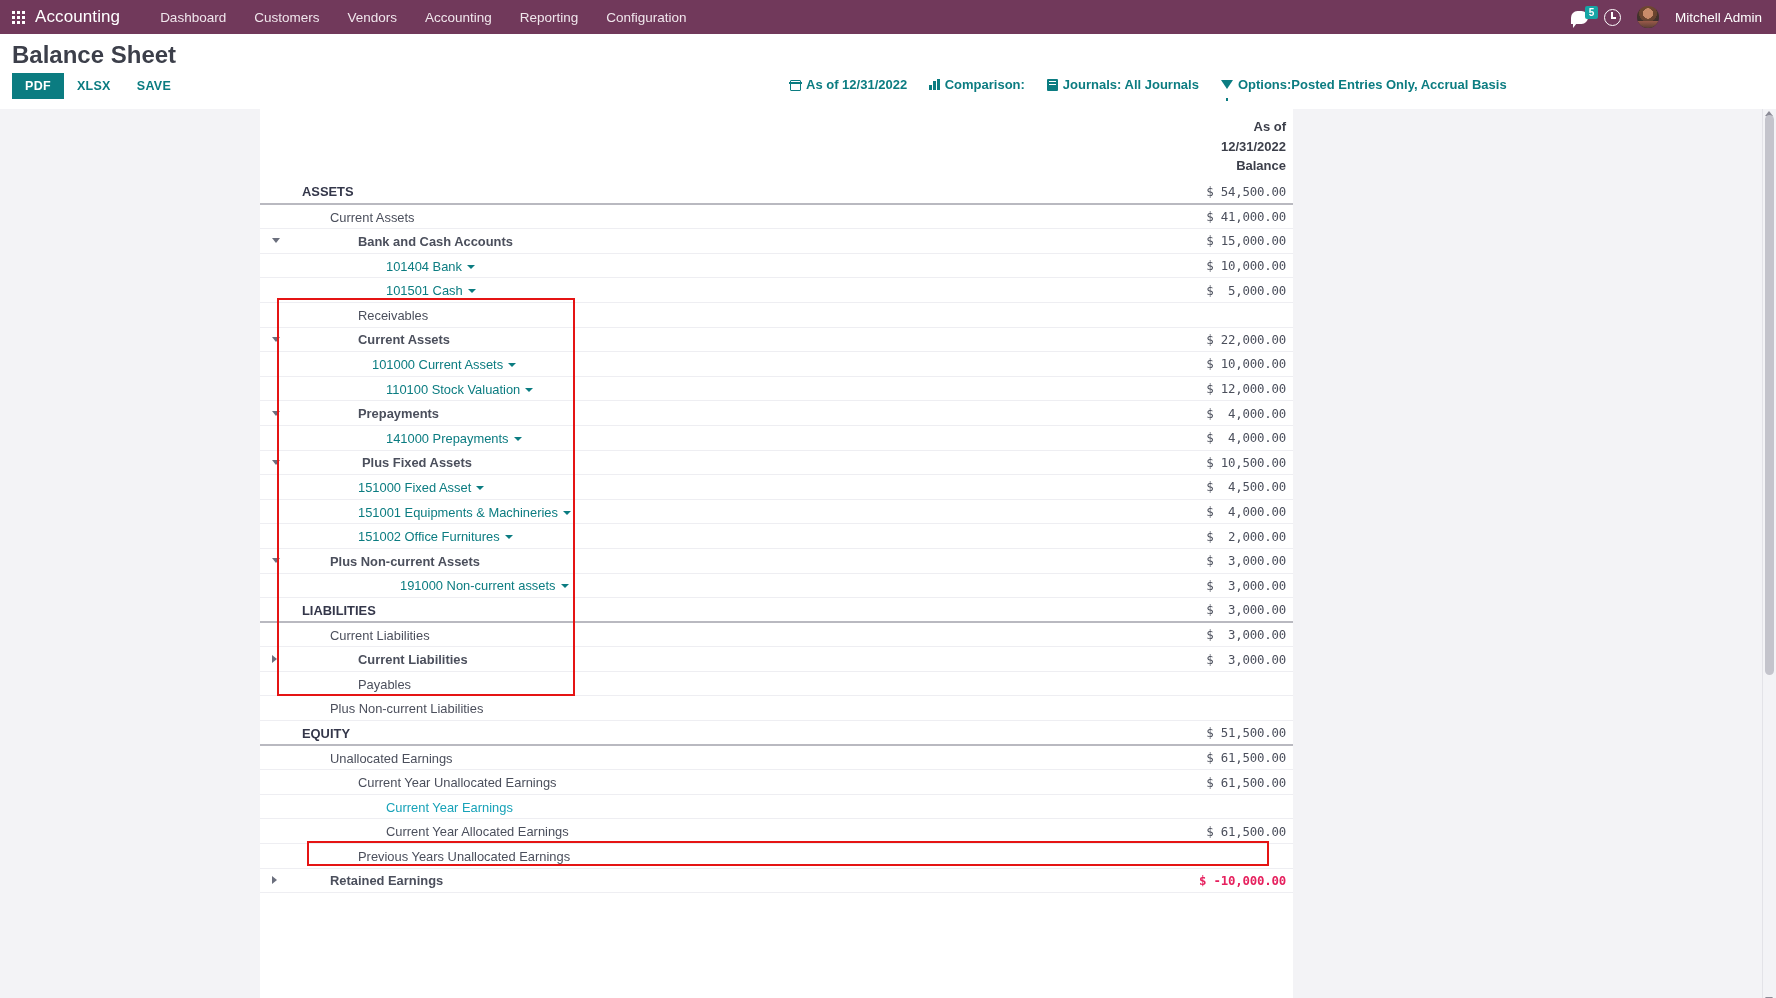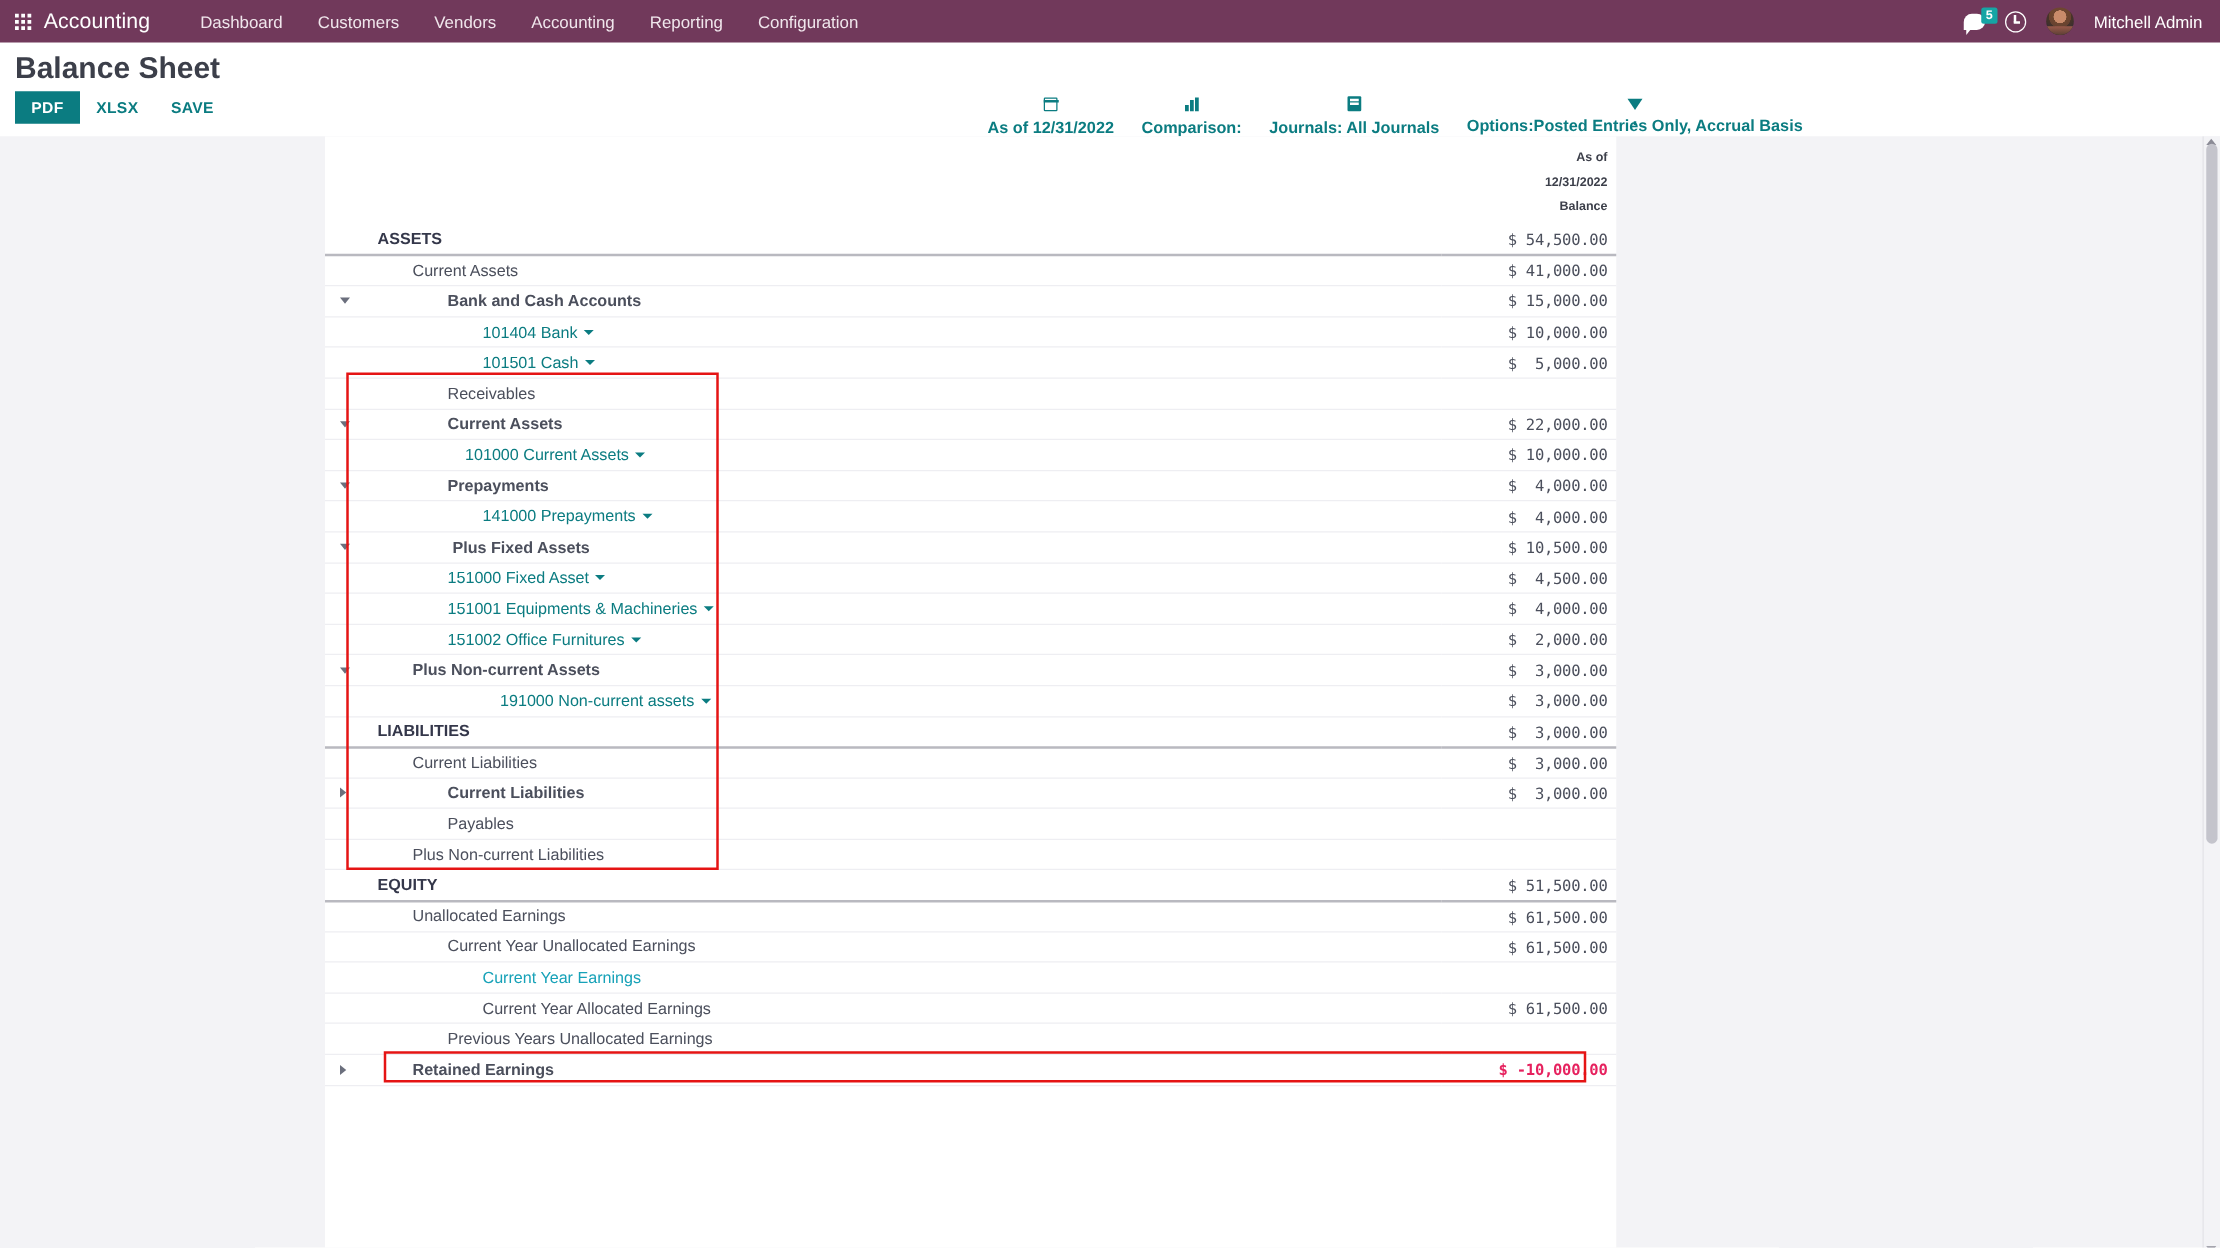--- a/index.html
+++ b/index.html
@@ -137,21 +137,20 @@
   }
   .filter {
     color: #0b7c81;
     font-size: 13px;
     font-weight: 600;
     cursor: pointer;
     display: flex;
     align-items: center;
     gap: 5px;
     white-space: nowrap;
-    flex-direction: column;
   }
   .ic { display: inline-block; flex: none; }
   .ic-cal {
     width: 11px; height: 11px; border: 1.6px solid #0b7c81; border-radius: 1px;
     position: relative; margin-top: 1px;
   }
   .ic-cal::before {
     content:""; position:absolute; left:-1.6px; right:-1.6px; top:1px; height:2px; background:#0b7c81;
   }
   .ic-bars { display:flex; align-items:flex-end; gap:1.5px; height: 11px; }
@@ -193,21 +192,21 @@
     border-collapse: collapse;
     table-layout: fixed;
   }
   table.report td { vertical-align: middle; }
   .col-caret { width: 24px; }
   .col-name  { width: 869px; }
   .col-val   { width: 140px; }
 
   .hdr-cell {
     text-align: right;
-    font-size: 10px;
+    font-size: 13px;
     color: #3c3f4a;
     font-weight: 700;
     line-height: 19.5px;
     padding: 8px 7px 4px 0;
   }
   tr.row { height: 24.6px; }
   tr.line-bot td { border-bottom: 1px solid #eeeef2; }
 
   .caret {
     width: 0; height: 0; margin-left: 12px; cursor: pointer;
@@ -411,20 +410,25 @@
             </td>
             <td><span class="name bold" style="margin-left: 74px;">Current Assets</span></td>
             <td class="val">$ 22,000.00</td>
           </tr>
           <tr class="row line-bot">
             <td></td>
             <td><span class="name acct" style="margin-left: 88px;">101000 Current Assets<span class="cc"></span></span></td>
             <td class="val">$ 10,000.00</td>
           </tr>
           <tr class="row line-bot">
+            <td></td>
+            <td><span class="name acct" style="margin-left: 102px;">110100 Stock Valuation<span class="cc"></span></span></td>
+            <td class="val">$ 12,000.00</td>
+          </tr>
+          <tr class="row line-bot">
             <td>
               <div class="caret down"></div>
             </td>
             <td><span class="name bold" style="margin-left: 74px;">Prepayments</span></td>
             <td class="val">$  4,000.00</td>
           </tr>
           <tr class="row line-bot">
             <td></td>
             <td><span class="name acct" style="margin-left: 102px;">141000 Prepayments<span class="cc"></span></span></td>
             <td class="val">$  4,000.00</td>

